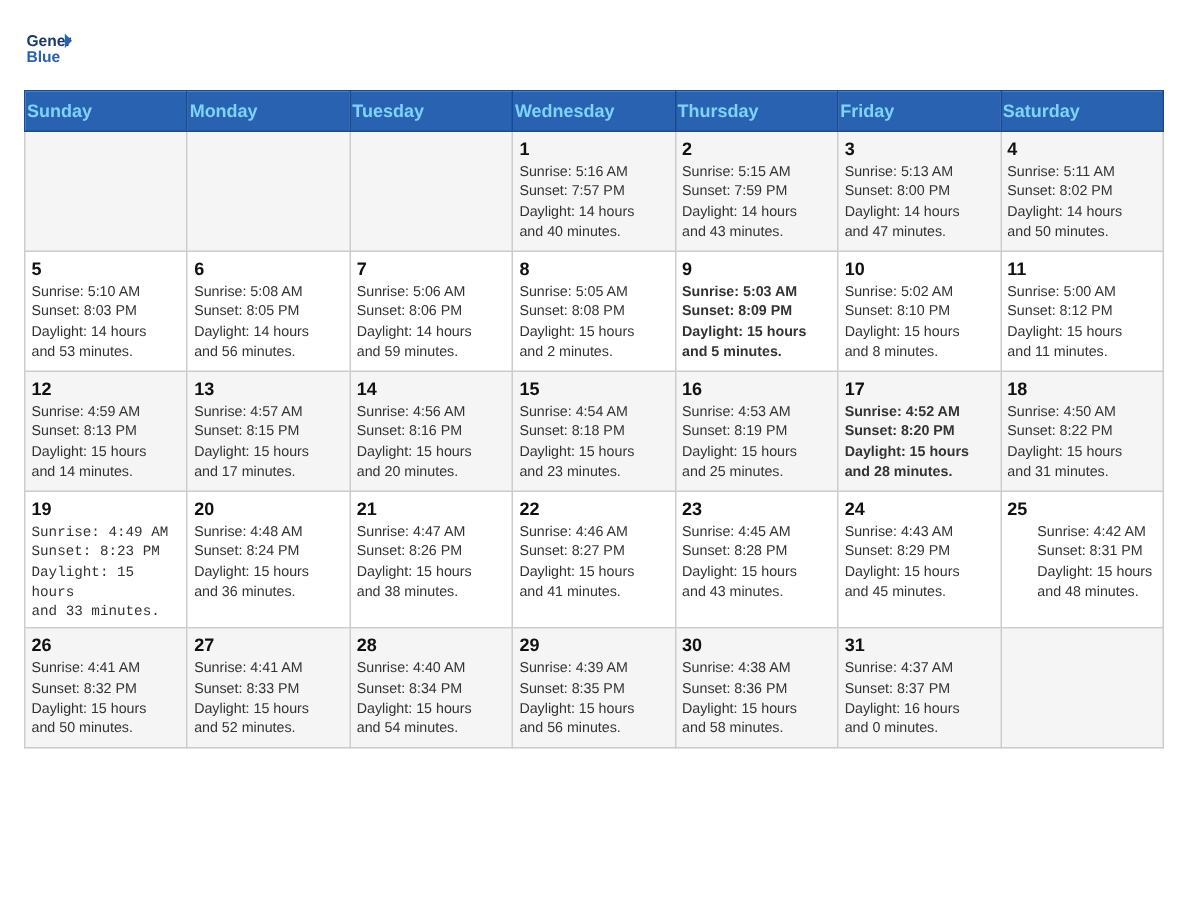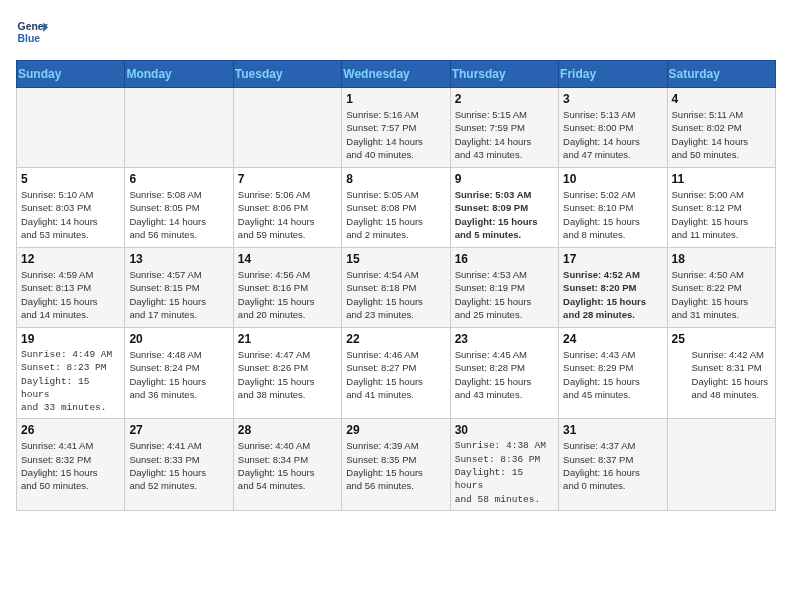--- a/index.html
+++ b/index.html
@@ -315,21 +315,21 @@
         </td>
         <td>
           <div class="day-num">29</div>
           <div class="day-info" style="white-space: pre-line;">Sunrise: 4:39 AM
 Sunset: 8:35 PM
 Daylight: 15 hours
 and 56 minutes.</div>
         </td>
         <td>
           <div class="day-num">30</div>
-          <div class="day-info" style="white-space: pre-line; font-family: Liberation Mono, monospace;">Sunrise: 4:38 AM
+          <div class="day-info" style="white-space: pre-line;">Sunrise: 4:38 AM
 Sunset: 8:36 PM
 Daylight: 15 hours
 and 58 minutes.</div>
         </td>
         <td>
           <div class="day-num">31</div>
           <div class="day-info" style="white-space: pre-line;">Sunrise: 4:37 AM
 Sunset: 8:37 PM
 Daylight: 16 hours
 and 0 minutes.</div>

